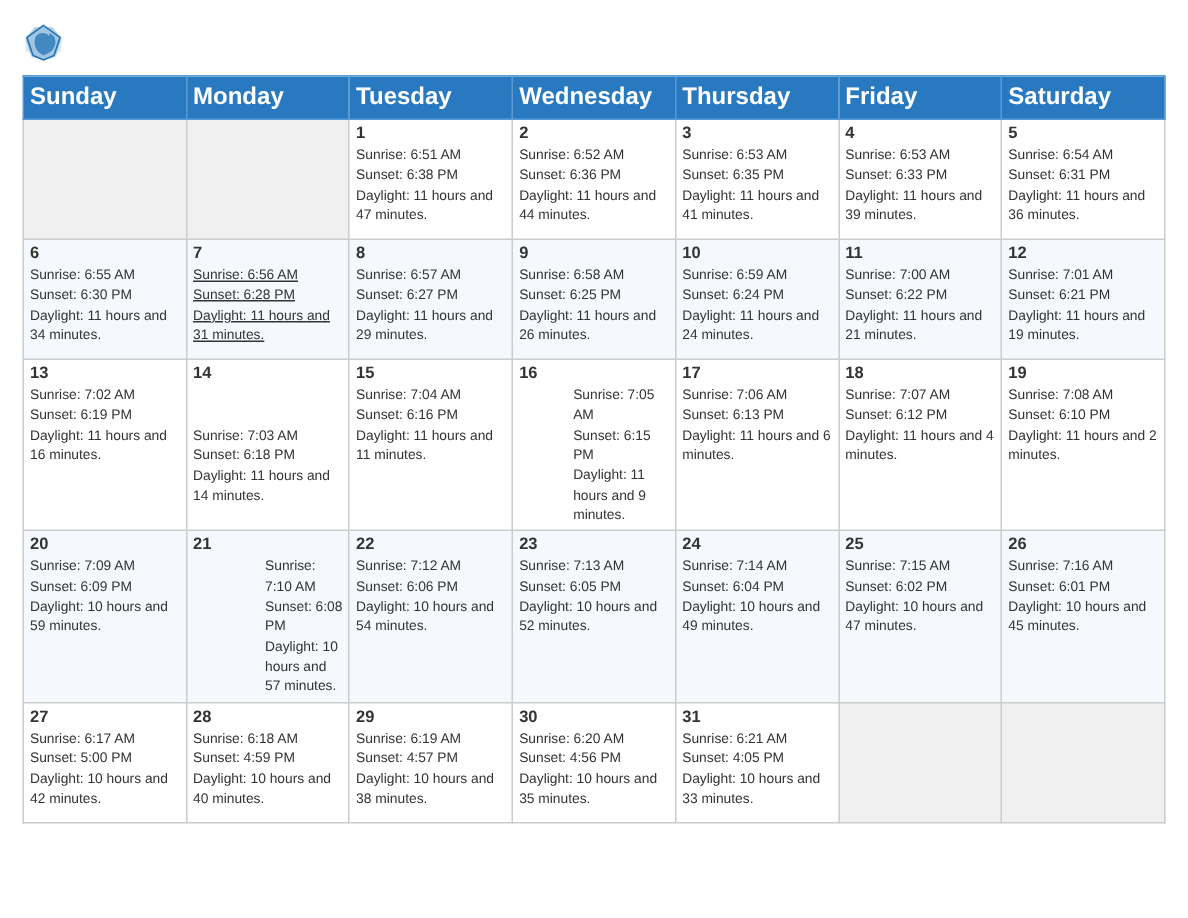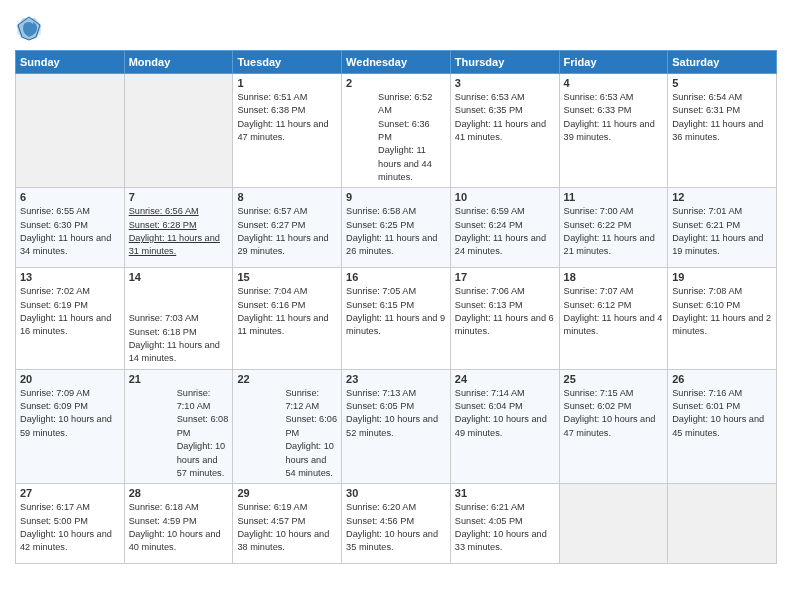--- a/index.html
+++ b/index.html
@@ -54,21 +54,21 @@
       color: #555;
     }
     table {
       width: 100%;
       border-collapse: collapse;
       table-layout: fixed;
     }
     thead tr th {
       background-color: #2979c0;
       color: #fff;
-      font-size: 11px;
+      font-size: 16px;
       font-weight: bold;
       padding: 5px 4px;
       text-align: left;
       border: 1px solid #5b9bd5;
     }
     tbody tr td {
       border: 1px solid #ccc;
       vertical-align: top;
       padding: 3px 4px;
       font-size: 9.2px;
@@ -132,21 +132,21 @@
           <td class="empty"></td>
           <td class="empty"></td>
           <td>
             <span class="day-num">1</span>
             <div class="day-info" style="white-space: pre-line;">Sunrise: 6:51 AM
 Sunset: 6:38 PM
 Daylight: 11 hours and 47 minutes.</div>
           </td>
           <td>
             <span class="day-num">2</span>
-            <div class="day-info" style="white-space: pre-line; margin-left: 32px;">Sunrise: 6:52 AM
+            <div class="day-info" style="white-space: pre-line;">Sunrise: 6:52 AM
 Sunset: 6:36 PM
 Daylight: 11 hours and 44 minutes.</div>
           </td>
           <td>
             <span class="day-num">3</span>
             <div class="day-info" style="white-space: pre-line;">Sunrise: 6:53 AM
 Sunset: 6:35 PM
 Daylight: 11 hours and 41 minutes.</div>
           </td>
           <td>
@@ -220,21 +220,21 @@
 Daylight: 11 hours and 14 minutes.</div>
           </td>
           <td>
             <span class="day-num">15</span>
             <div class="day-info" style="white-space: pre-line;">Sunrise: 7:04 AM
 Sunset: 6:16 PM
 Daylight: 11 hours and 11 minutes.</div>
           </td>
           <td>
             <span class="day-num">16</span>
-            <div class="day-info" style="white-space: pre-line;">Sunrise: 7:05 AM
+            <div class="day-info" style="white-space: pre-line; margin-left: 36px;">Sunrise: 7:05 AM
 Sunset: 6:15 PM
 Daylight: 11 hours and 9 minutes.</div>
           </td>
           <td>
             <span class="day-num">17</span>
             <div class="day-info" style="white-space: pre-line;">Sunrise: 7:06 AM
 Sunset: 6:13 PM
 Daylight: 11 hours and 6 minutes.</div>
           </td>
           <td>
@@ -258,21 +258,21 @@
 Daylight: 10 hours and 59 minutes.</div>
           </td>
           <td>
             <span class="day-num">21</span>
             <div class="day-info" style="white-space: pre-line; margin-left: 48px;">Sunrise: 7:10 AM
 Sunset: 6:08 PM
 Daylight: 10 hours and 57 minutes.</div>
           </td>
           <td>
             <span class="day-num">22</span>
-            <div class="day-info" style="white-space: pre-line; margin-left: 48px;">Sunrise: 7:12 AM
+            <div class="day-info" style="white-space: pre-line;">Sunrise: 7:12 AM
 Sunset: 6:06 PM
 Daylight: 10 hours and 54 minutes.</div>
           </td>
           <td>
             <span class="day-num">23</span>
             <div class="day-info" style="white-space: pre-line;">Sunrise: 7:13 AM
 Sunset: 6:05 PM
 Daylight: 10 hours and 52 minutes.</div>
           </td>
           <td>

